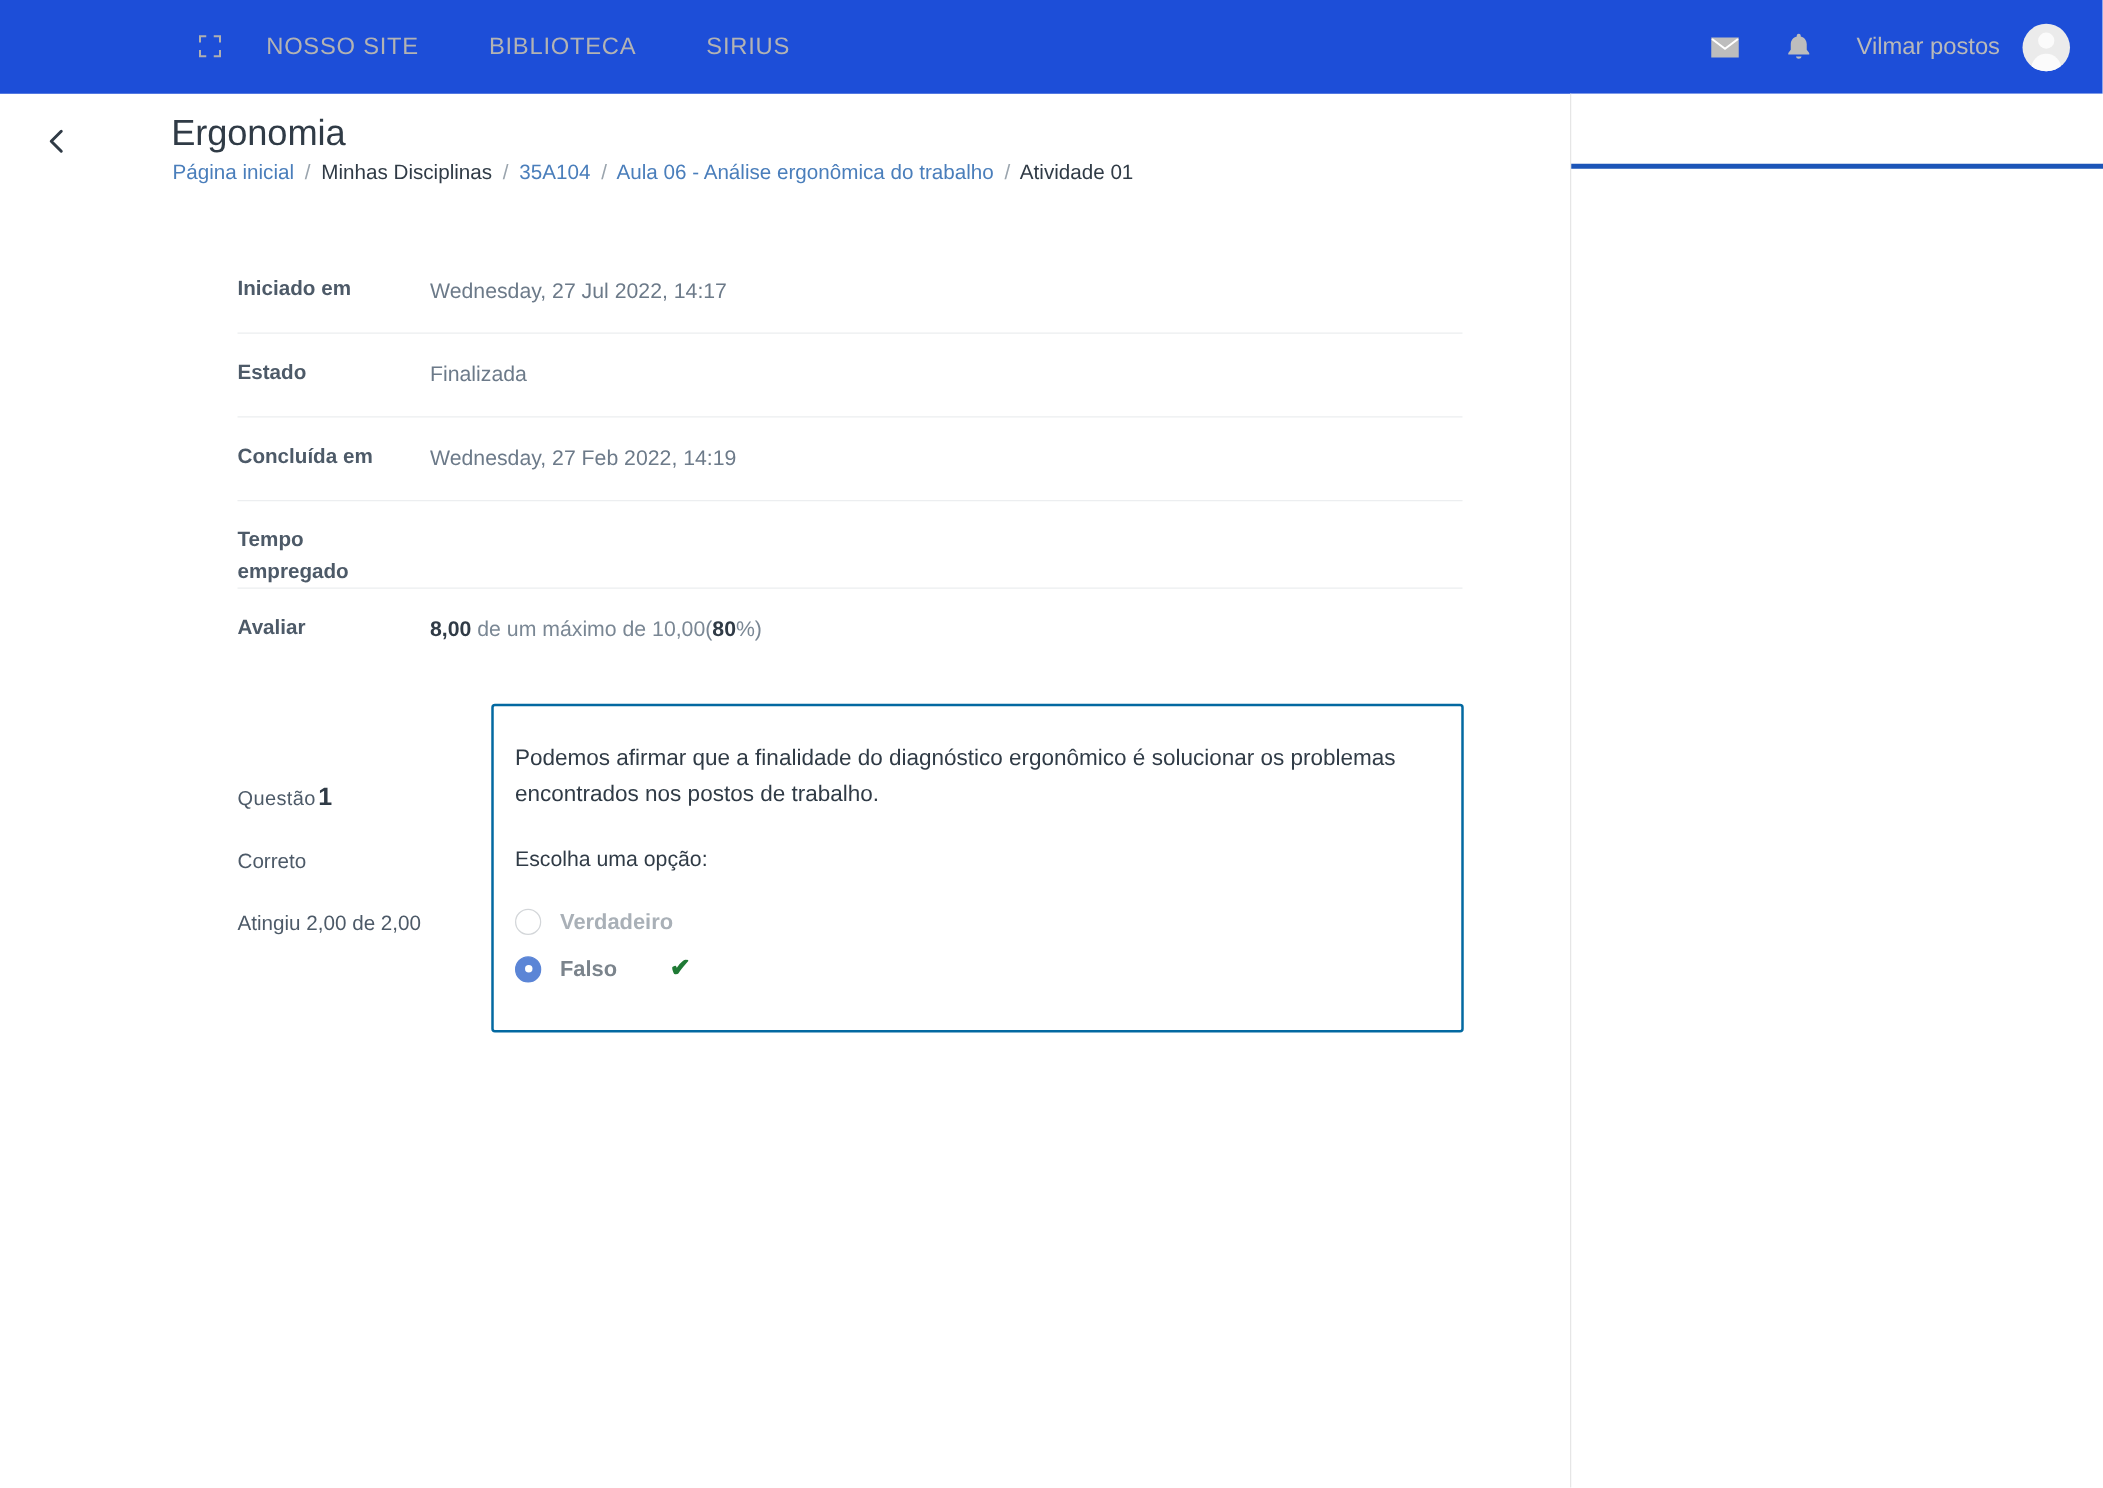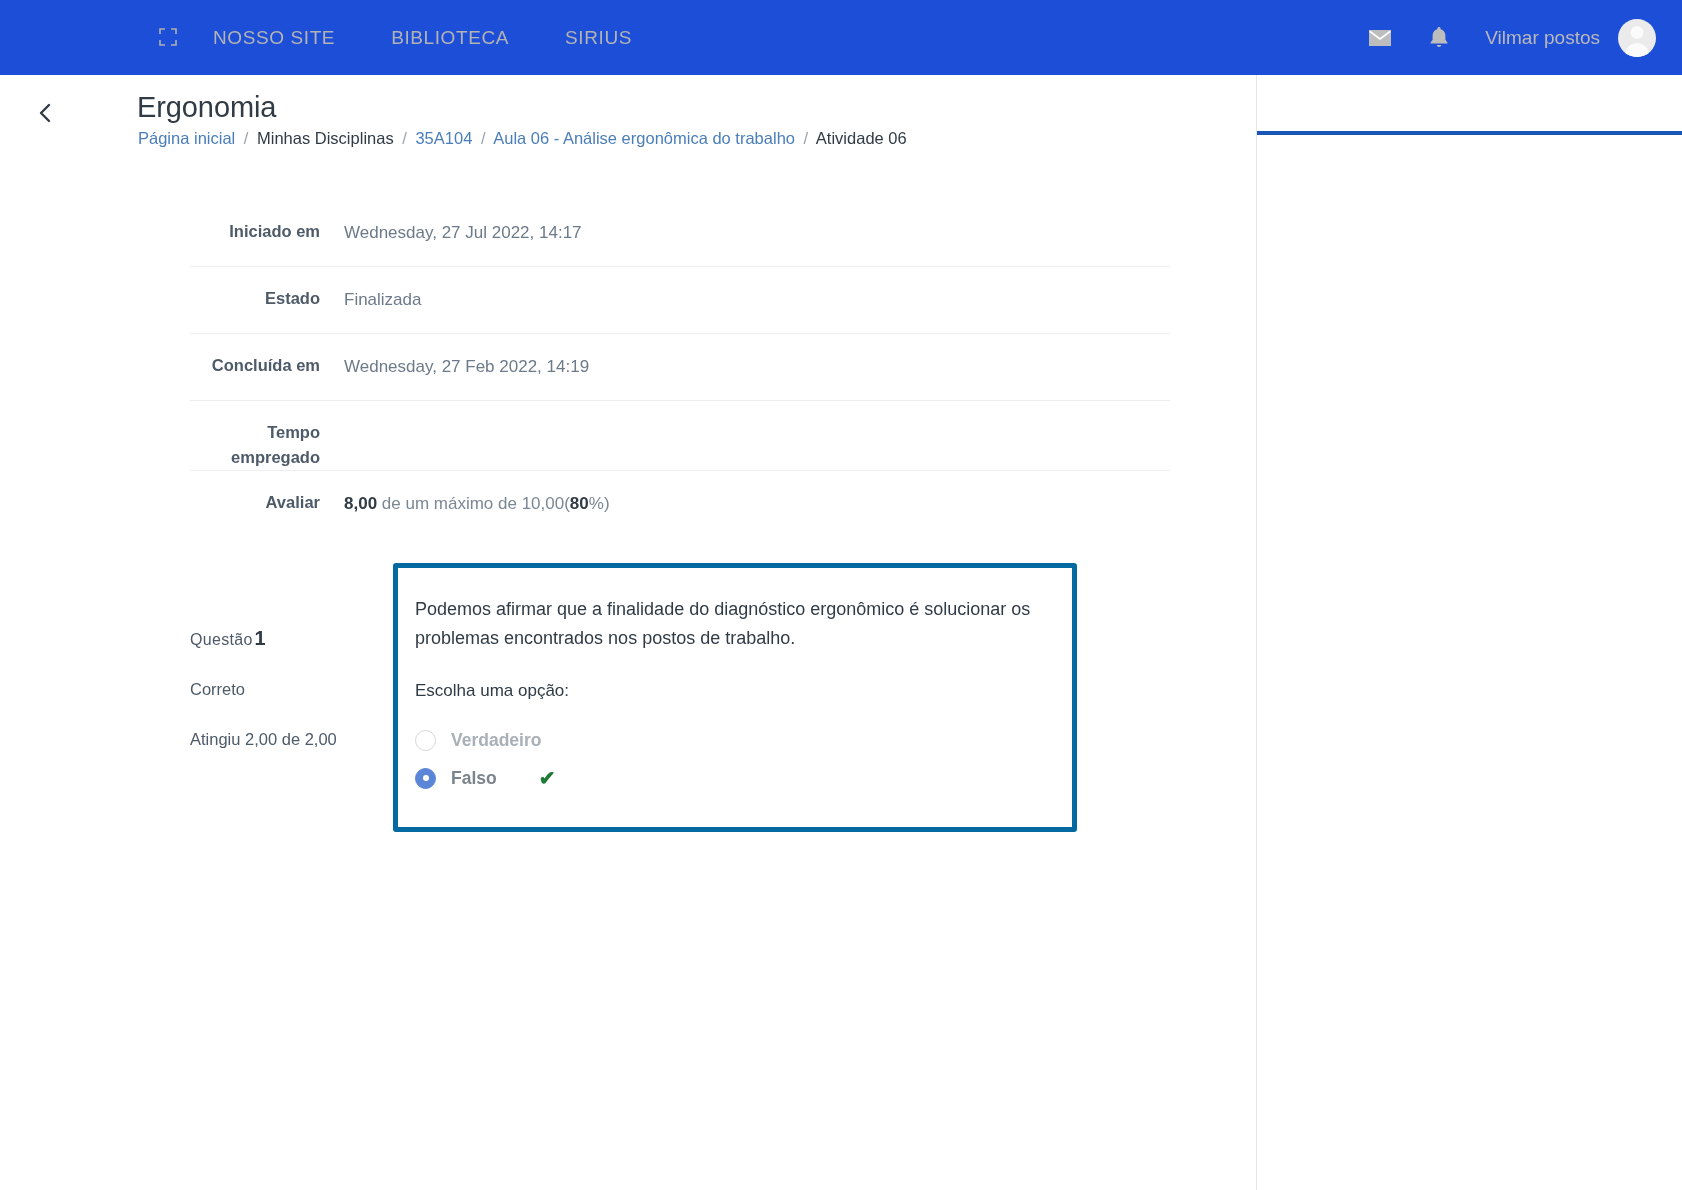--- a/index.html
+++ b/index.html
@@ -72,43 +72,43 @@
   .bc-sep { color: #9aa4ad; margin: 0 4px; }
 
   
   .info-table {
     position: absolute; left: 190px; top: 125px;
     width: 980px;
   }
   .info-row { display: flex; border-bottom: 1px solid #eceef0; min-height: 67px; }
   .info-row:last-child { border-bottom: none; }
   .info-label {
-    width: 130px; text-align: right;
+    width: 130px; text-align: left;
     font-size: 16.5px; font-weight: 700; color: #4d5a68;
     line-height: 25px; padding-top: 19px; padding-right: 0;
   }
   .info-value {
     flex: 1; padding-left: 24px; padding-top: 20px;
     font-size: 17px; color: #6c7a89; line-height: 25px;
   }
   .info-value.grade { color: #7a8794; }
   .info-value.grade b { color: #303b46; font-weight: 700; }
 
   
   .q-side { position: absolute; left: 190px; top: 513px; width: 200px; }
   .q-number { font-size: 16px; color: #4d5a68; letter-spacing: 0.3px; margin-top: 39px; }
   .q-number b { font-size: 20px; color: #303b46; font-weight: 700; margin-left: 2px; }
   .q-state { margin-top: 30px; font-size: 16.5px; color: #4d5a68; }
   .q-points { margin-top: 31px; font-size: 16.5px; color: #4d5a68; }
 
   .q-card {
     position: absolute; left: 393px; top: 488px;
-    width: 684px; min-height: 248px;
+    width: 778px; min-height: 248px;
     background: #ffffff;
-    border: 5px solid #0369a1; border-radius: 3px;
+    border: 2px solid #0369a1; border-radius: 3px;
     padding: 27px 26px 30px 17px;
   }
   .q-text {
     font-size: 18px; color: #303b46; line-height: 29px;
     max-width: 706px;
   }
   .q-prompt { margin-top: 28px; font-size: 17px; color: #303b46; }
   .q-options { margin-top: 20px; }
   .q-option { display: flex; align-items: center; height: 38px; cursor: pointer; }
   .radio {
@@ -181,21 +181,21 @@
 
   <div class="breadcrumb">
     <a class="bc-link">Página inicial</a>
     <span class="bc-sep">/</span>
     <span class="bc-text">Minhas Disciplinas</span>
     <span class="bc-sep">/</span>
     <a class="bc-link">35A104</a>
     <span class="bc-sep">/</span>
     <a class="bc-link">Aula 06 - Análise ergonômica do trabalho</a>
     <span class="bc-sep">/</span>
-    <span class="bc-text">Atividade 06</span>
+    <span class="bc-text">Atividade 01</span>
   </div>
 
   <div class="info-table">
 
     <div class="info-row">
       <div class="info-label">Iniciado em</div>
       <div class="info-value">Wednesday, 27 Jul 2022, 14:17</div>
     </div>
 
     <div class="info-row">

